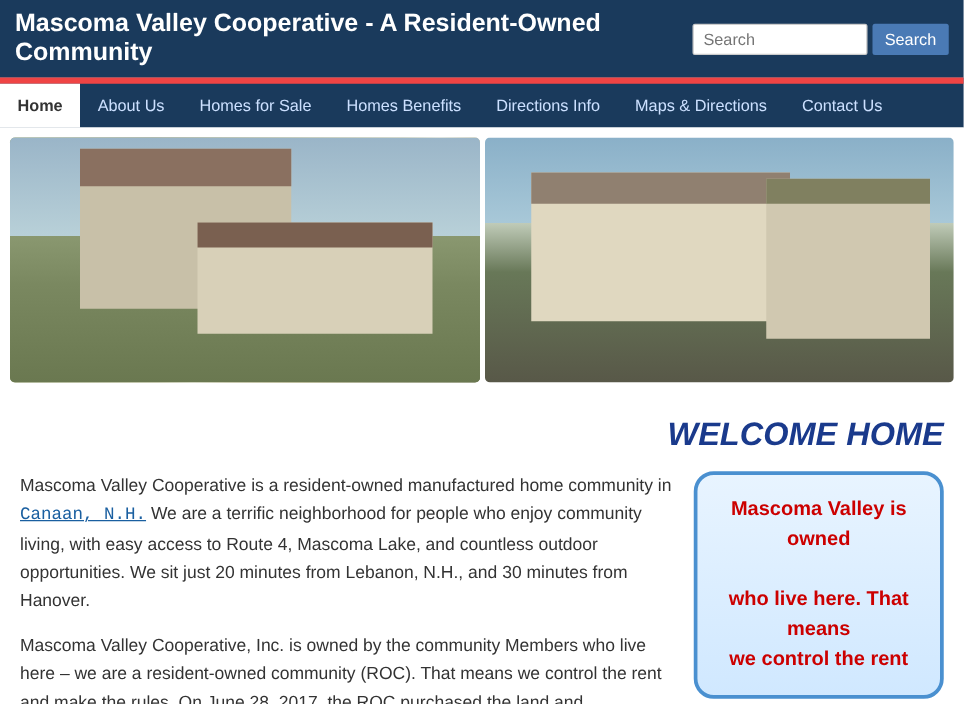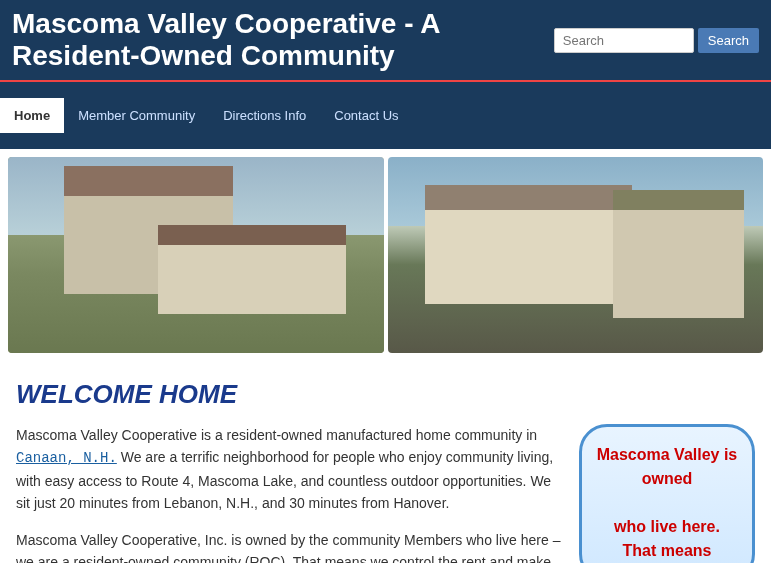--- a/index.html
+++ b/index.html
@@ -8,21 +8,21 @@
     
     .site-header {
       background-color: #1a3a5c;
       display: flex;
       align-items: center;
       justify-content: space-between;
       padding: 8px 12px;
     }
     .site-title {
       color: #fff;
-      font-size: 28px;
+      font-size: 20px;
       font-weight: bold;
     }
     .search-area {
       display: flex;
       align-items: flex-start;
       gap: 4px;
     }
     .search-input {
       padding: 4px 8px;
       font-size: 13px;
@@ -39,22 +39,22 @@
       font-size: 13px;
       cursor: pointer;
       border-radius: 2px;
     }
 
     
     .nav-bar {
       background-color: #1a3a5c;
       display: flex;
       align-items: center;
-      padding: 16px 0;
-      border-top: 2px solid #ef4444;
+      padding: 0 0;
+      border-top: 5px solid #ef4444;
     }
     .nav-item {
       color: #cce0ff;
       padding: 10px 14px;
       font-size: 13px;
       cursor: pointer;
       white-space: nowrap;
       text-decoration: none;
       display: block;
     }
@@ -143,21 +143,21 @@
       background: #d0c8b0;
       border-top: 20px solid #808060;
     }
 
     
     .content-area {
       padding: 10px 16px;
       background: #fff;
     }
     .welcome-heading {
-      text-align: left;
+      text-align: right;
       color: #1a3a8c;
       font-size: 26px;
       font-weight: bold;
       font-style: italic;
       margin: 10px 0 14px 0;
     }
     .main-content {
       display: flex;
       gap: 16px;
       align-items: flex-start;
@@ -178,25 +178,25 @@
       text-decoration: underline;
       font-family: Liberation Mono, monospace;
     }
     .second-paragraph {
       font-size: 14px;
       line-height: 1.6;
     }
 
     
     .side-box {
-      width: 176px;
+      width: 200px;
       flex-shrink: 0;
       background: linear-gradient(to bottom, #e8f4ff, #d0e8ff);
       border: 3px solid #4a90d0;
-      border-radius: 28px;
+      border-radius: 16px;
       padding: 16px 14px;
       text-align: center;
     }
     .side-box-text {
       color: #cc0000;
       font-size: 16px;
       font-weight: bold;
       line-height: 1.5;
     }
   </style>
@@ -206,22 +206,25 @@
 <header class="site-header">
   <span class="site-title">Mascoma Valley Cooperative - A Resident-Owned Community</span>
   <div class="search-area">
     <input class="search-input" type="text" placeholder="Search" style="">
     <button class="search-button">Search</button>
   </div>
 </header>
 
 <nav class="nav-bar">
   <a class="nav-item active">Home</a>
-  <a class="nav-item">Member Community</a>
+  <a class="nav-item">About Us</a>
+  <a class="nav-item">Homes for Sale</a>
+  <a class="nav-item">Homes Benefits</a>
   <a class="nav-item">Directions Info</a>
+  <a class="nav-item">Maps &amp; Directions</a>
   <a class="nav-item">Contact Us</a>
 </nav>
 
 <div class="hero-images">
   <div class="hero-img hero-img-left">
     <div class="house-scene left-scene"></div>
   </div>
   <div class="hero-img hero-img-right">
     <div class="house-scene right-scene"></div>
   </div>
@@ -236,16 +239,17 @@
         <strong>Mascoma Valley Cooperative</strong><span> is a resident-owned manufactured home community in </span><a href="#">Canaan, N.H.</a><span> We are a terrific neighborhood for people who enjoy community living, with easy access to Route 4, Mascoma Lake, and countless outdoor opportunities. We sit just 20 minutes from Lebanon, N.H., and 30 minutes from Hanover.</span>
       </p>
       <p class="second-paragraph">Mascoma Valley Cooperative, Inc. is owned by the community Members who live here – we are a resident-owned community (ROC). That means we control the rent and make the rules. On June 28, 2017, the ROC purchased the land and infrastructure, such as the roads and water lines. Now, a democratically elected Board of Directors manages the business of running Mascoma Valley. Every Member household in the community has a say in</p>
     </div>
 
     <div class="side-box">
       <div class="side-box-text">
         <span>Mascoma Valley is owned</span><br>
         <br>
         <span>who live here.  That means</span><br>
+        <span>we control the rent</span>
       </div>
     </div>
   </div>
 </div>
 
 </body></html>

